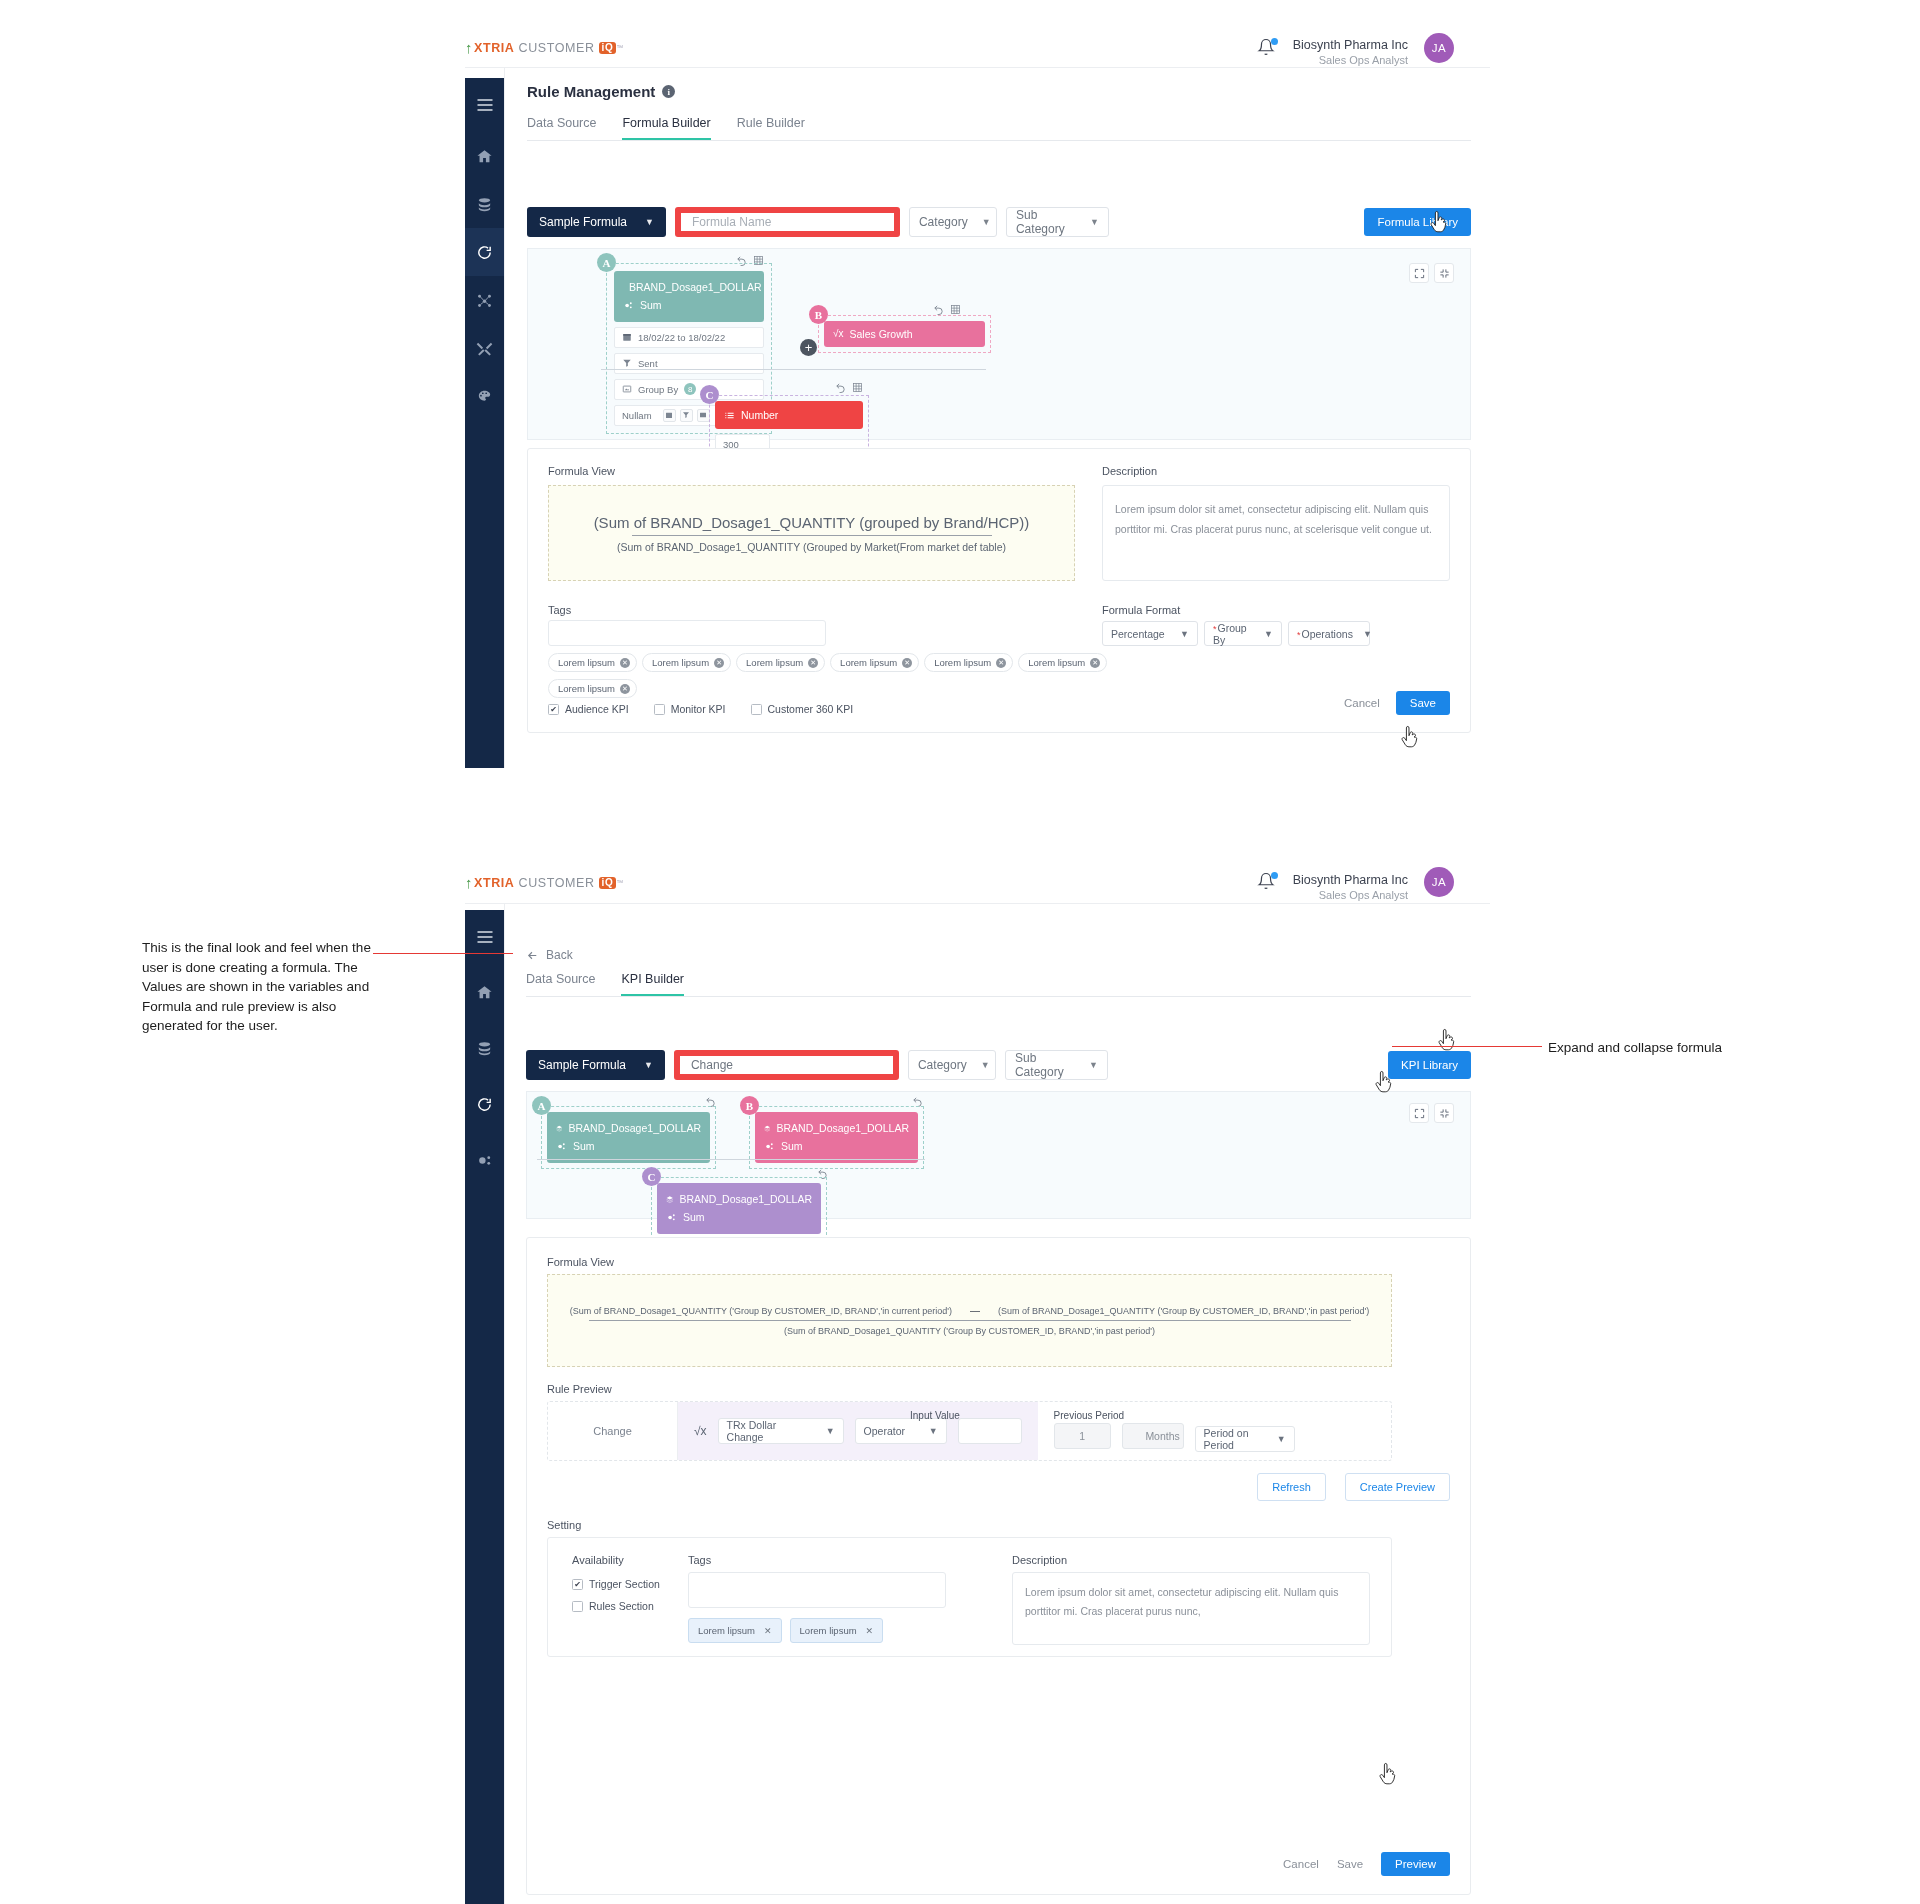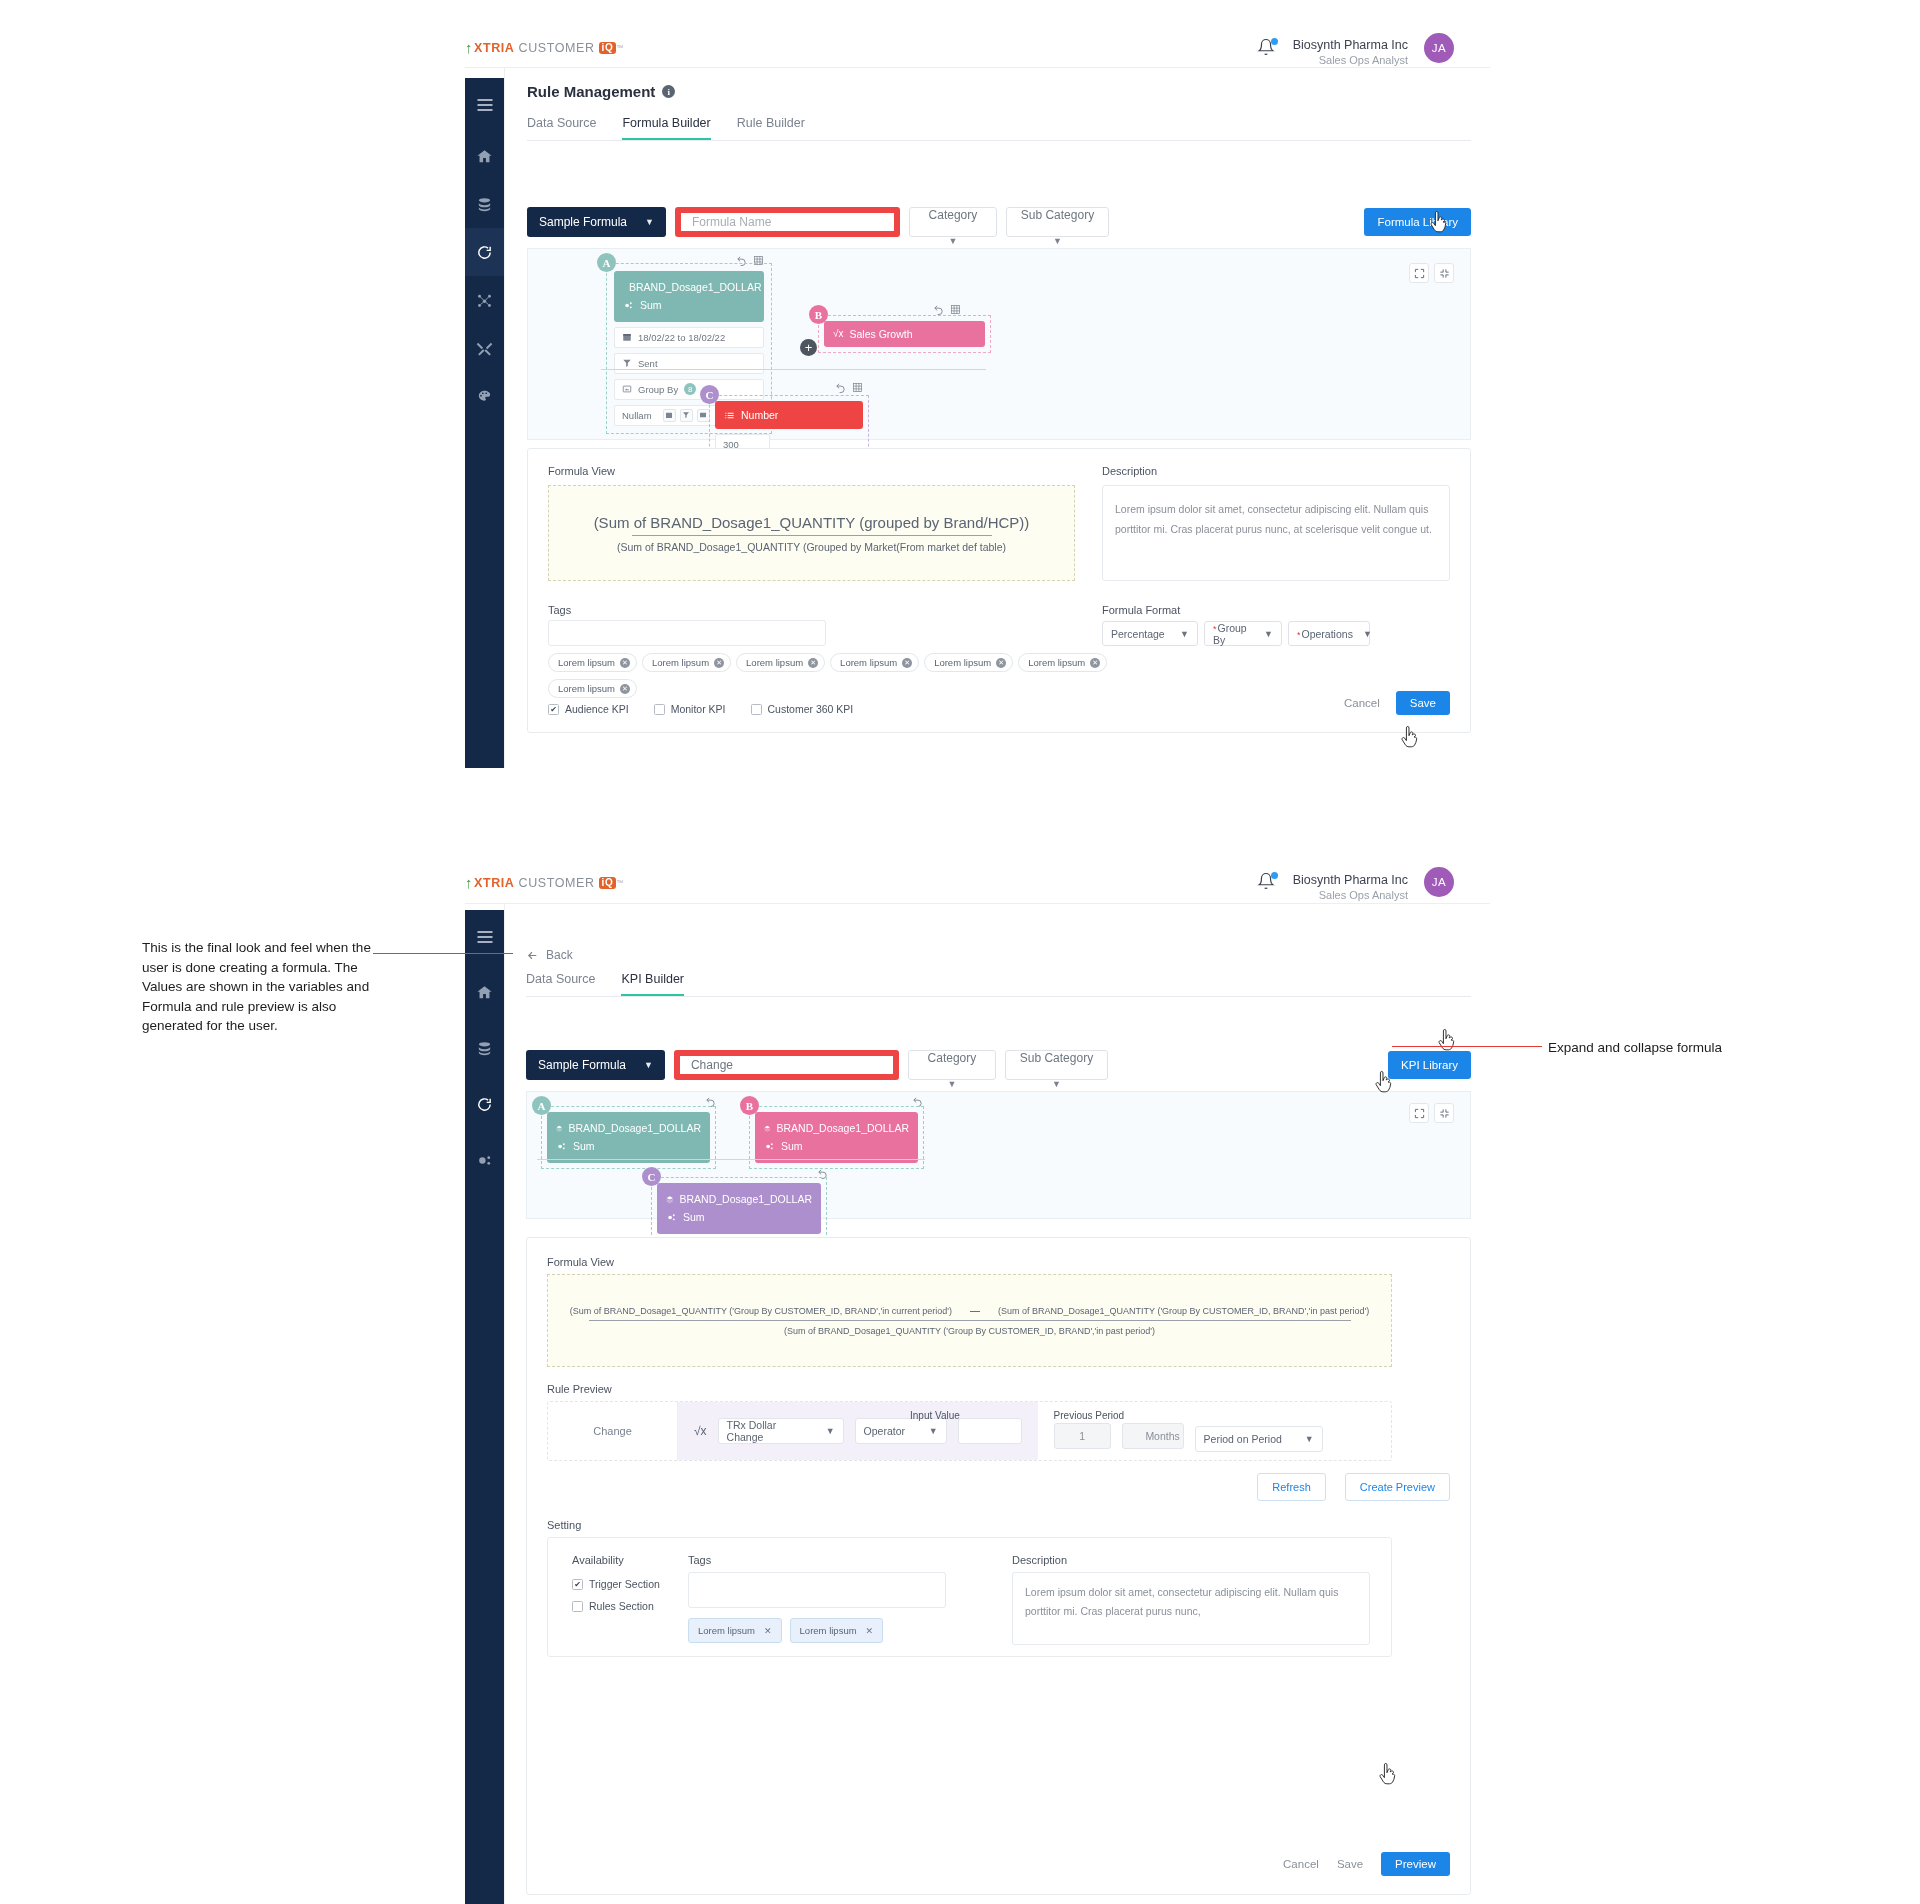--- a/index.html
+++ b/index.html
@@ -95,21 +95,21 @@
   }
   .caret { font-size: 9px; opacity: .9; }
   .tb-input {
     border: 6px solid #ef4444; border-radius: 3px;
     height: 30px; display: flex; align-items: center;
     padding: 0 11px; font-size: 12px; color: #a8aeb6; background: #fff;
   }
   .tb-select {
     border: 1px solid #dfe3e8; border-radius: 3px;
     height: 30px; display: flex; align-items: center; justify-content: space-between;
-    padding: 0 9px; font-size: 12px; color: #6e7680; background: #fff; gap: 14px; flex-direction: column;
+    padding: 0 9px; font-size: 12px; color: #6e7680; background: #fff; gap: 14px;
   }
   .btn-primary {
     background: #1b86e8; color: #fff; font-size: 11.5px;
     border-radius: 3px; height: 28px; padding: 0 13px;
     display: flex; align-items: center; justify-content: center;
     margin-left: auto;
   }
 
   
   .canvas { background: #f7fbfd; border: 1px solid #e9eef2; position: relative; }
@@ -809,21 +809,21 @@
         <div class="rp-sel" style="width:92px;">
           <span>Operator</span>
           <span class="caret">▼</span>
         </div>
         <div class="rp-inp" style="width:64px;"></div>
       </div>
       <div class="rp-right" style="position:relative;">
         <span class="rp-lbl" style="left:16px; top:8px;">Previous Period</span>
         <div class="rp-inp gray" style="width:57px; margin-top:9px;">1</div>
         <div class="rp-inp gray" style="width:62px; margin-top:9px;padding-left:28px;">Months</div>
-        <div class="rp-sel" style="width:128px; margin-top:16px;">
+        <div class="rp-sel" style="width:100px; margin-top:16px;">
           <span>Period on Period</span>
           <span class="caret">▼</span>
         </div>
       </div>
     </div>
 
     <div style="position:absolute; right:20px; top:235px; display:flex; gap:19px;">
       <span class="btn-outline">Refresh</span>
       <span class="btn-outline">Create Preview</span>
     </div>

